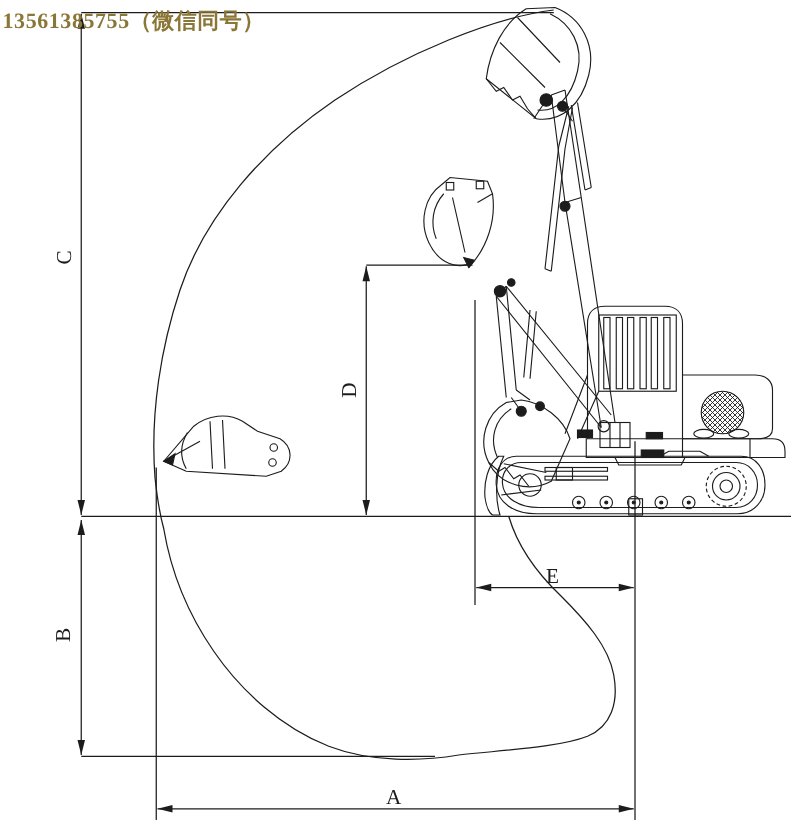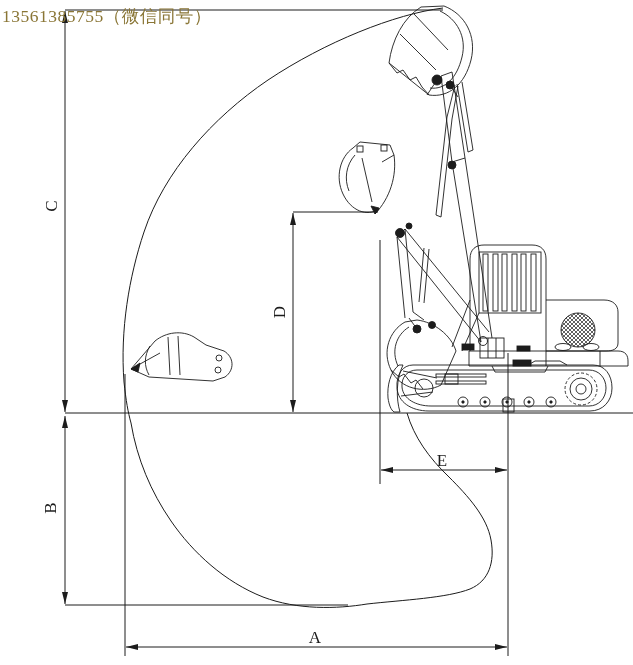--- a/index.html
+++ b/index.html
@@ -3,21 +3,21 @@
 <meta charset="utf-8">
 <style>
   html,body{margin:0;padding:0;background:#ffffff;}
   body{width:633px;height:665px;position:relative;overflow:hidden;
        font-family:"Liberation Serif", serif;}
   #stage{position:absolute;left:0;top:0;width:633px;height:665px;}
   svg{position:absolute;left:0;top:0;}
   .watermark{
     position:absolute;left:2px;top:4px;z-index:5;
     font-family:"Liberation Serif", serif;
-    font-weight:normal;font-size:17.5px;letter-spacing:0.5px;
+    font-weight:bold;font-size:17.5px;letter-spacing:0.5px;
     white-space:nowrap;
   }
   .dimtext{font-family:"Liberation Serif", serif;font-size:17px;fill:#1c1c1c;}
 </style>
 </head>
 <body>
 
 <div id="stage">
 
   <div class="watermark" title="13561385755（微信同号）" style="color: rgb(138, 118, 54);">13561385755（微信同号）</div>

